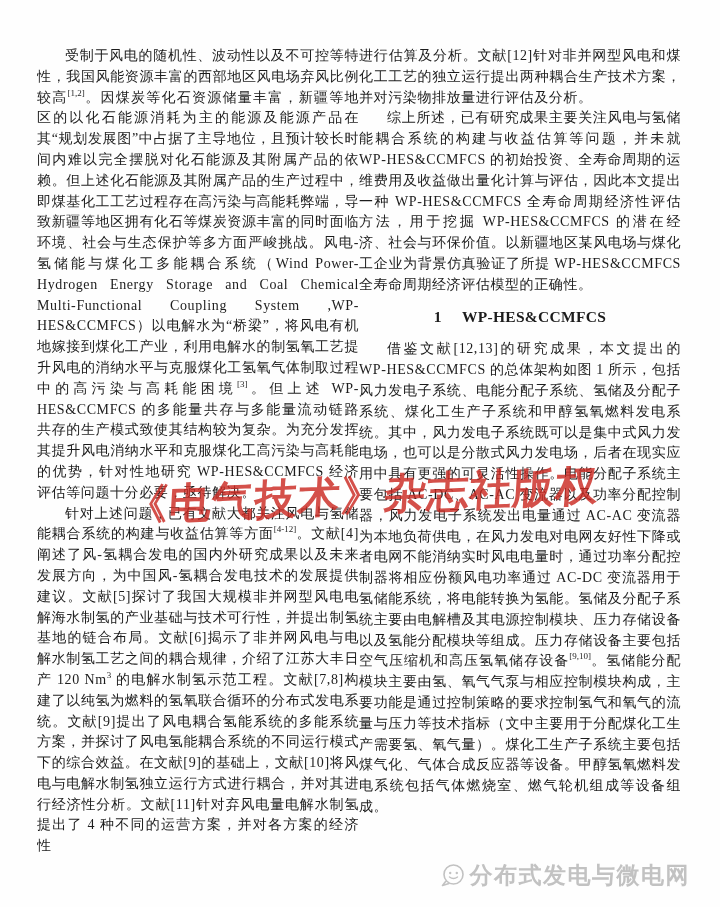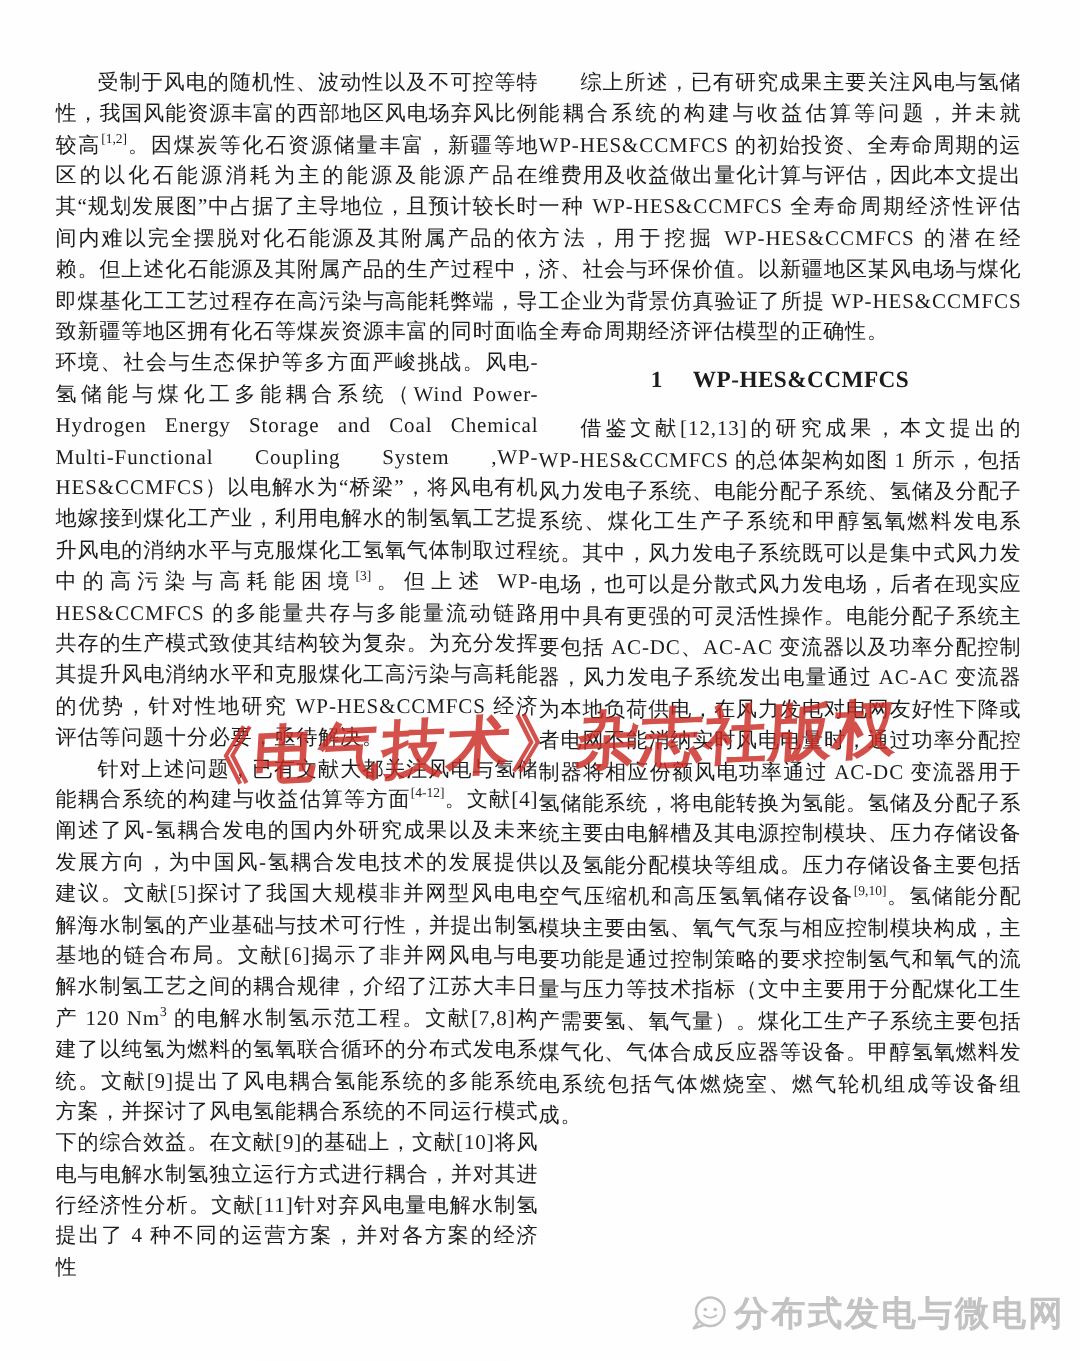--- a/index.html
+++ b/index.html
@@ -66,21 +66,21 @@
     white-space: nowrap;
     color: rgba(202, 42, 34, 0.82);
     transform: rotate(-2.5deg) skewX(-6deg);
     transform-origin: left center;
     letter-spacing: 1px;
     pointer-events: none;
   }
   
   .footer-mark {
     position: absolute;
-    right: 10px;
+    right: 30px;
     bottom: 16px;
     display: flex;
     align-items: center;
     gap: 4px;
     color: #c2c2c2;
     font-size: 23px;
     font-weight: 700;
     letter-spacing: 1.5px;
     white-space: nowrap;
   }
@@ -92,20 +92,21 @@
 <body>
 
 <div class="page">
 
   <div class="columns">
     <div class="col">
         <p><span>受制于风电的随机性、波动性以及不可控等特性，我国风能资源丰富的西部地区风电场弃风比例较高</span><sup>[1,2]</sup><span>。因煤炭等化石资源储量丰富，新疆等地区的以化石能源消耗为主的能源及能源产品在其“规划发展图”中占据了主导地位，且预计较长时间内难以完全摆脱对化石能源及其附属产品的依赖。但上述化石能源及其附属产品的生产过程中，即煤基化工工艺过程存在高污染与高能耗弊端，导致新疆等地区拥有化石等煤炭资源丰富的同时面临环境、社会与生态保护等多方面严峻挑战。风电-氢储能与煤化工多能耦合系统（Wind Power-Hydrogen Energy Storage and Coal Chemical Multi-Functional Coupling System ,WP-HES&amp;CCMFCS）以电解水为“桥梁”，将风电有机地嫁接到煤化工产业，利用电解水的制氢氧工艺提升风电的消纳水平与克服煤化工氢氧气体制取过程中的高污染与高耗能困境</span><sup>[3]</sup><span>。但上述 WP-HES&amp;CCMFCS 的多能量共存与多能量流动链路共存的生产模式致使其结构较为复杂。为充分发挥其提升风电消纳水平和克服煤化工高污染与高耗能的优势，针对性地研究 WP-HES&amp;CCMFCS 经济评估等问题十分必要，亟待解决。</span></p>
         <p><span>针对上述问题，已有文献大都关注风电与氢储能耦合系统的构建与收益估算等方面</span><sup>[4-12]</sup><span>。文献[4]阐述了风-氢耦合发电的国内外研究成果以及未来发展方向，为中国风-氢耦合发电技术的发展提供建议。文献[5]探讨了我国大规模非并网型风电电解海水制氢的产业基础与技术可行性，并提出制氢基地的链合布局。文献[6]揭示了非并网风电与电解水制氢工艺之间的耦合规律，介绍了江苏大丰日产 120 Nm</span><sup>3</sup><span> 的电解水制氢示范工程。文献[7,8]构建了以纯氢为燃料的氢氧联合循环的分布式发电系统。文献[9]提出了风电耦合氢能系统的多能系统方案，并探讨了风电氢能耦合系统的不同运行模式下的综合效益。在文献[9]的基础上，文献[10]将风电与电解水制氢独立运行方式进行耦合，并对其进行经济性分析。文献[11]针对弃风电量电解水制氢提出了 4 种不同的运营方案，并对各方案的经济性</span></p>
       </div>
     <div class="col">
+        <p class="noindent"><span>进行估算及分析。文献[12]针对非并网型风电和煤化工工艺的独立运行提出两种耦合生产技术方案，并对污染物排放量进行评估及分析。</span></p>
         <p><span>综上所述，已有研究成果主要关注风电与氢储能耦合系统的构建与收益估算等问题，并未就 WP-HES&amp;CCMFCS 的初始投资、全寿命周期的运维费用及收益做出量化计算与评估，因此本文提出一种 WP-HES&amp;CCMFCS 全寿命周期经济性评估方法，用于挖掘 WP-HES&amp;CCMFCS 的潜在经济、社会与环保价值。以新疆地区某风电场与煤化工企业为背景仿真验证了所提 WP-HES&amp;CCMFCS 全寿命周期经济评估模型的正确性。</span></p>
         <div class="h2"><span class="h2num">1</span><span>WP-HES&amp;CCMFCS</span></div>
         <p><span>借鉴文献[12,13]的研究成果，本文提出的 WP-HES&amp;CCMFCS 的总体架构如图 1 所示，包括风力发电子系统、电能分配子系统、氢储及分配子系统、煤化工生产子系统和甲醇氢氧燃料发电系统。其中，风力发电子系统既可以是集中式风力发电场，也可以是分散式风力发电场，后者在现实应用中具有更强的可灵活性操作。电能分配子系统主要包括 AC-DC、AC-AC 变流器以及功率分配控制器，风力发电子系统发出电量通过 AC-AC 变流器为本地负荷供电，在风力发电对电网友好性下降或者电网不能消纳实时风电电量时，通过功率分配控制器将相应份额风电功率通过 AC-DC 变流器用于氢储能系统，将电能转换为氢能。氢储及分配子系统主要由电解槽及其电源控制模块、压力存储设备以及氢能分配模块等组成。压力存储设备主要包括空气压缩机和高压氢氧储存设备</span><sup>[9,10]</sup><span>。氢储能分配模块主要由氢、氧气气泵与相应控制模块构成，主要功能是通过控制策略的要求控制氢气和氧气的流量与压力等技术指标（文中主要用于分配煤化工生产需要氢、氧气量）。煤化工生产子系统主要包括煤气化、气体合成反应器等设备。甲醇氢氧燃料发电系统包括气体燃烧室、燃气轮机组成等设备组成。</span></p>
       </div>
   </div>
 
   <div class="stamp">《电气技术》杂志社版权</div>
 
   <div class="footer-mark">
     <span>

